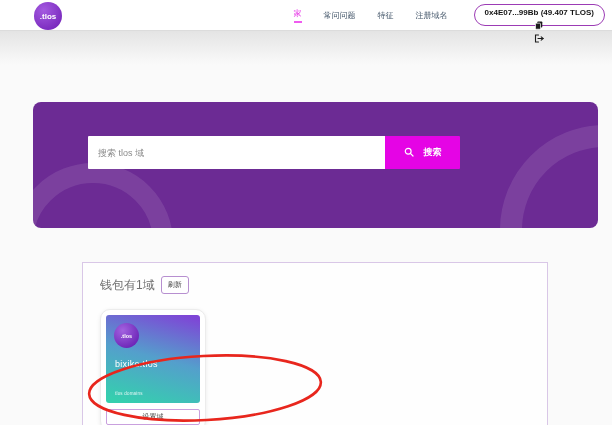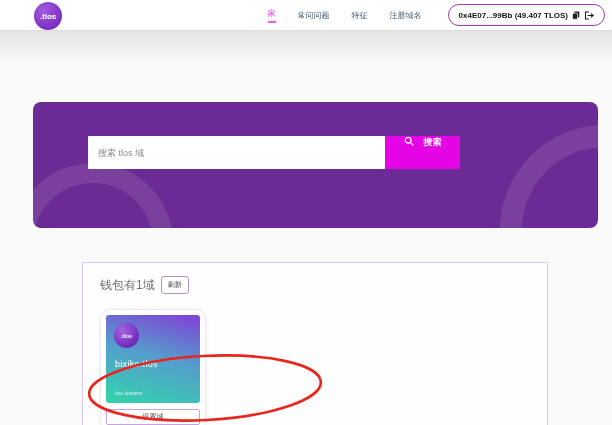--- a/index.html
+++ b/index.html
@@ -29,21 +29,21 @@
   .nav-item { font-size:8px; color:#3f5266; cursor:pointer; text-decoration:none; }
   .nav-item.active {
     color:#e31ee3; border-bottom:2px solid #ef5bef; padding-bottom:2px;
   }
   .wallet-pill {
     margin-left:26px;
     display:flex; align-items:center; gap:4px;
     border:1.5px solid #9c3bb5; border-radius:13px;
     background:#fff; padding:3px 10px;
     font-size:8px; font-weight:bold; color:#141414;
-    cursor:pointer; height:22px;
+    cursor:pointer; height:22px;flex-direction:column;
   }
   .wallet-pill svg { display:block; }
   
   .header-shadow {
     height:45px;
     background:linear-gradient(to bottom, #e4e4e4, #fafafa 75%);
   }
   
   .hero {
     position:absolute; left:33px; top:102px;
@@ -63,21 +63,21 @@
     font-family:"Liberation Sans", sans-serif;
     font-size:9px; color:#333; padding:0 10px;
     border-radius:1px 0 0 1px;
   }
   .search-input::placeholder { color:#8a8a8a; }
   .search-btn {
     width:75px; border:none; cursor:pointer;
     background:#e504e5; color:#fff;
     font-family:"Liberation Sans", sans-serif;
     font-size:9px; font-weight:bold;
-    display:flex; justify-content:center; gap:10px;
+    display:flex; align-items:center; justify-content:center; gap:10px;
     border-radius:0 1px 1px 0;
   }
   
   .panel {
     position:absolute; left:82px; top:262px;
     width:466px; height:170px;
     background:#fefefe;
     border:1px solid #d9c7e7; border-bottom:none;
   }
   .summary-row { display:flex; align-items:center; gap:6px; padding:13px 0 0 17px; }

